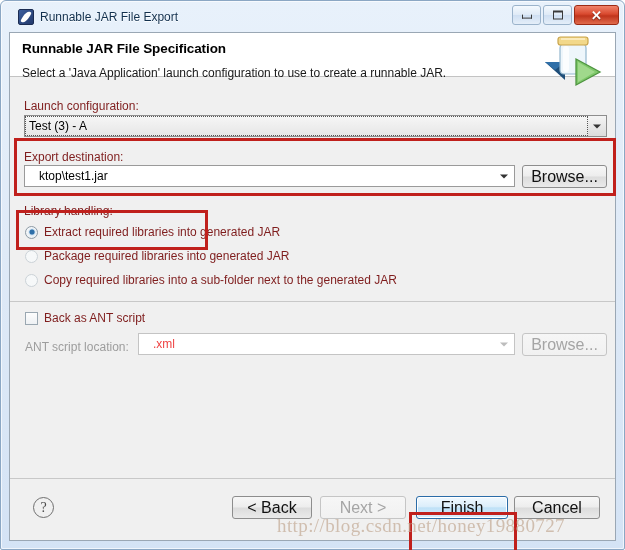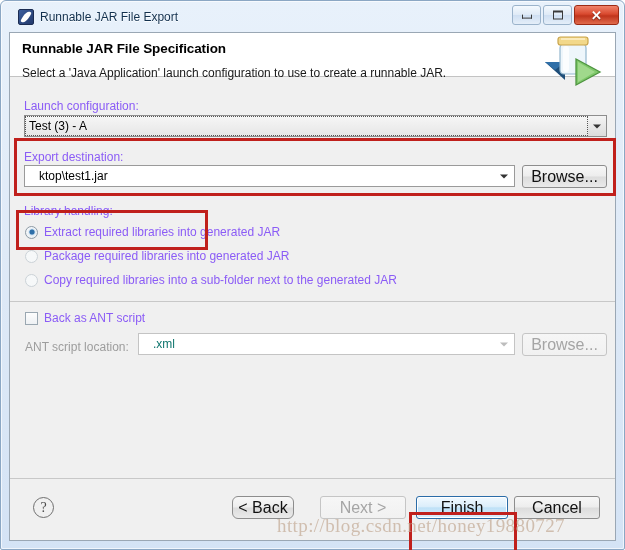--- a/index.html
+++ b/index.html
@@ -112,21 +112,21 @@
     font-size: 12px; color: #1a1a1a; margin-top: 10px;
   }
   #jar-icon {
     position: absolute; right: 10px; top: -1px;
     width: 62px; height: 58px;
   }
 
   
   #body { position: relative; padding: 0; }
 
-  .lbl { font-size: 12px; color: #8b5cf6; }
+  .lbl { font-size: 12px; color: #7f1d1d; }
   .lbl.disabled { color: #9d9d9d; }
 
   .row { position: absolute; }
 
   
   .combo {
     display: flex; align-items: stretch;
     height: 22px;
     border: 1px solid #9a9a9a;
     background: #fff;
@@ -155,21 +155,21 @@
     content:""; position:absolute; left:50%; top:50%;
     transform: translate(-50%,-40%);
     border-left: 4px solid transparent;
     border-right: 4px solid transparent;
     border-top: 4px solid #333;
   }
   .combo.grad .arrow {
     background: linear-gradient(to bottom,#f4f4f4,#dcdcdc);
   }
   .combo.disabled { border-color: #c4c4c4; background:#fff; }
-  .combo.disabled .value { color: #0f766e; }
+  .combo.disabled .value { color: #ef4444; }
   .combo.disabled .arrow::after { border-top-color: #bdbdbd; }
 
   
   .btn {
     height: 23px;
     border: 1px solid #8d8d8d;
     border-radius: 3px;
     background: linear-gradient(to bottom,#f7f7f7 0%, #ededed 48%, #dcdcdc 52%, #eaeaea 100%);
     font-size: 16px; color: #111;
     display: flex; align-items: center; justify-content: center;
@@ -343,21 +343,21 @@
         <div class="arrow"></div>
       </div>
       <div class="row btn disabled" style="left:512px; top:256px; width:85px;">Browse...</div>
     </div>
 
     <div id="footer">
       <hr class="sep" style="top:0; left:0; right:0;">
 
       <div id="help-icon">?</div>
 
-      <div class="btn" style="position:absolute; left:222px; top:18px; width:62px;border-radius:6px;">&lt; Back</div>
+      <div class="btn" style="position:absolute; left:222px; top:18px; width:80px;">&lt; Back</div>
       <div class="btn disabled" style="position:absolute; left:310px; top:18px; width:86px;">Next &gt;</div>
       <div class="btn default" style="position:absolute; left:406px; top:18px; width:92px;">Finish</div>
       <div class="btn" style="position:absolute; left:504px; top:18px; width:86px;">Cancel</div>
     </div>
 
     <div class="redbox" style="left:4px; top:105px; width:602px; height:58px;"></div>
     <div class="redbox" style="left:6px; top:177px; width:192px; height:40px;"></div>
     <div class="redbox" style="left:399px; top:479px; width:108px; height:53px;"></div>
   </div>
 

